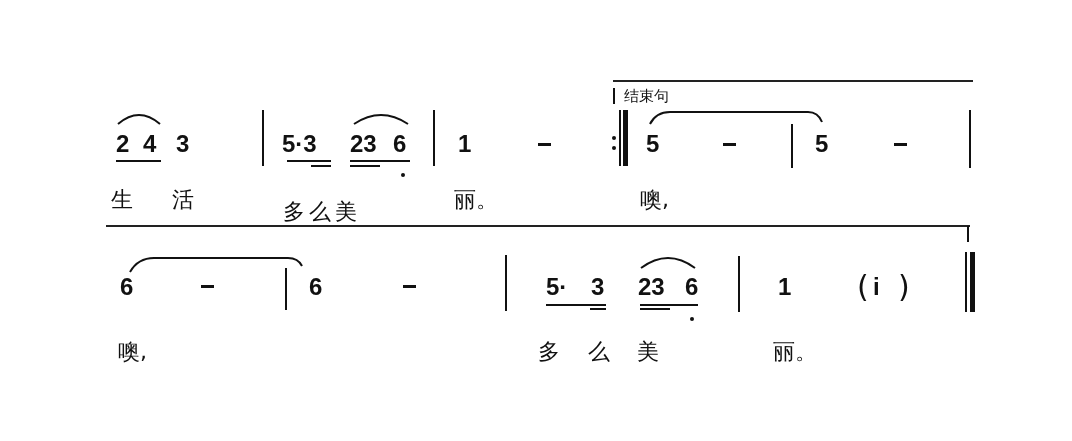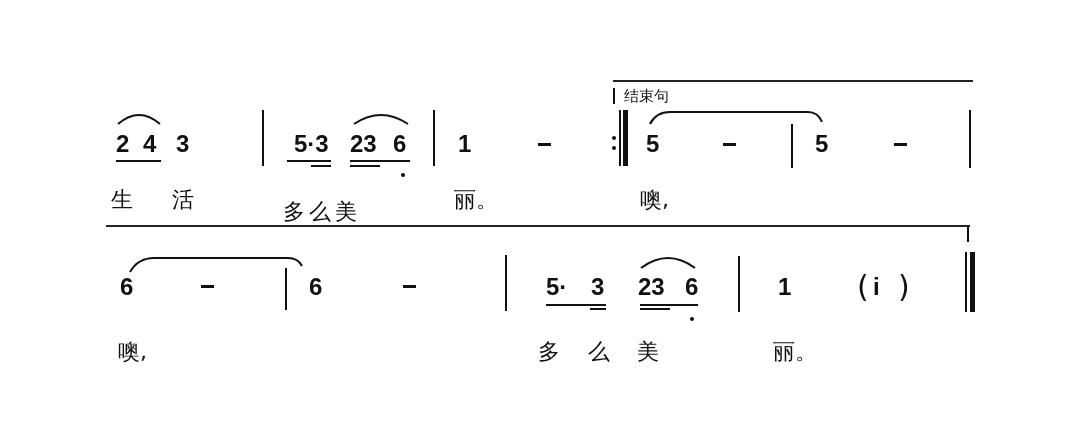--- a/index.html
+++ b/index.html
@@ -33,21 +33,21 @@
   <svg class="slur" style="left:116px; top:110px;" width="46" height="16">
     <path d="M2 14 Q23 -4 44 14" fill="none" stroke="#111" stroke-width="2"></path>
   </svg>
   <div class="note" style="left:116px; top:132px;">2</div>
   <div class="note" style="left:143px; top:132px;">4</div>
   <div class="note" style="left:176px; top:132px;">3</div>
   <div class="uline" style="left:116px; top:160px; width:45px;"></div>
 
   <div class="bar" style="left:262px; top:110px; height:56px;"></div>
 
-  <div class="note" style="left:294px; top:132px;">5·3</div>
+  <div class="note" style="left:282px; top:132px;">5·3</div>
   <svg class="slur" style="left:352px; top:110px;" width="58" height="16">
     <path d="M2 14 Q29 -4 56 14" fill="none" stroke="#111" stroke-width="2"></path>
   </svg>
   <div class="note" style="left:350px; top:132px;">23</div>
   <div class="note" style="left:393px; top:132px;">6</div>
   <div class="uline" style="left:287px; top:160px; width:44px;"></div>
   <div class="uline" style="left:311px; top:165px; width:20px;"></div>
   <div class="uline" style="left:350px; top:160px; width:60px;"></div>
   <div class="uline" style="left:350px; top:165px; width:30px;"></div>
   <div class="dot" style="left:401px; top:173px;"></div>

